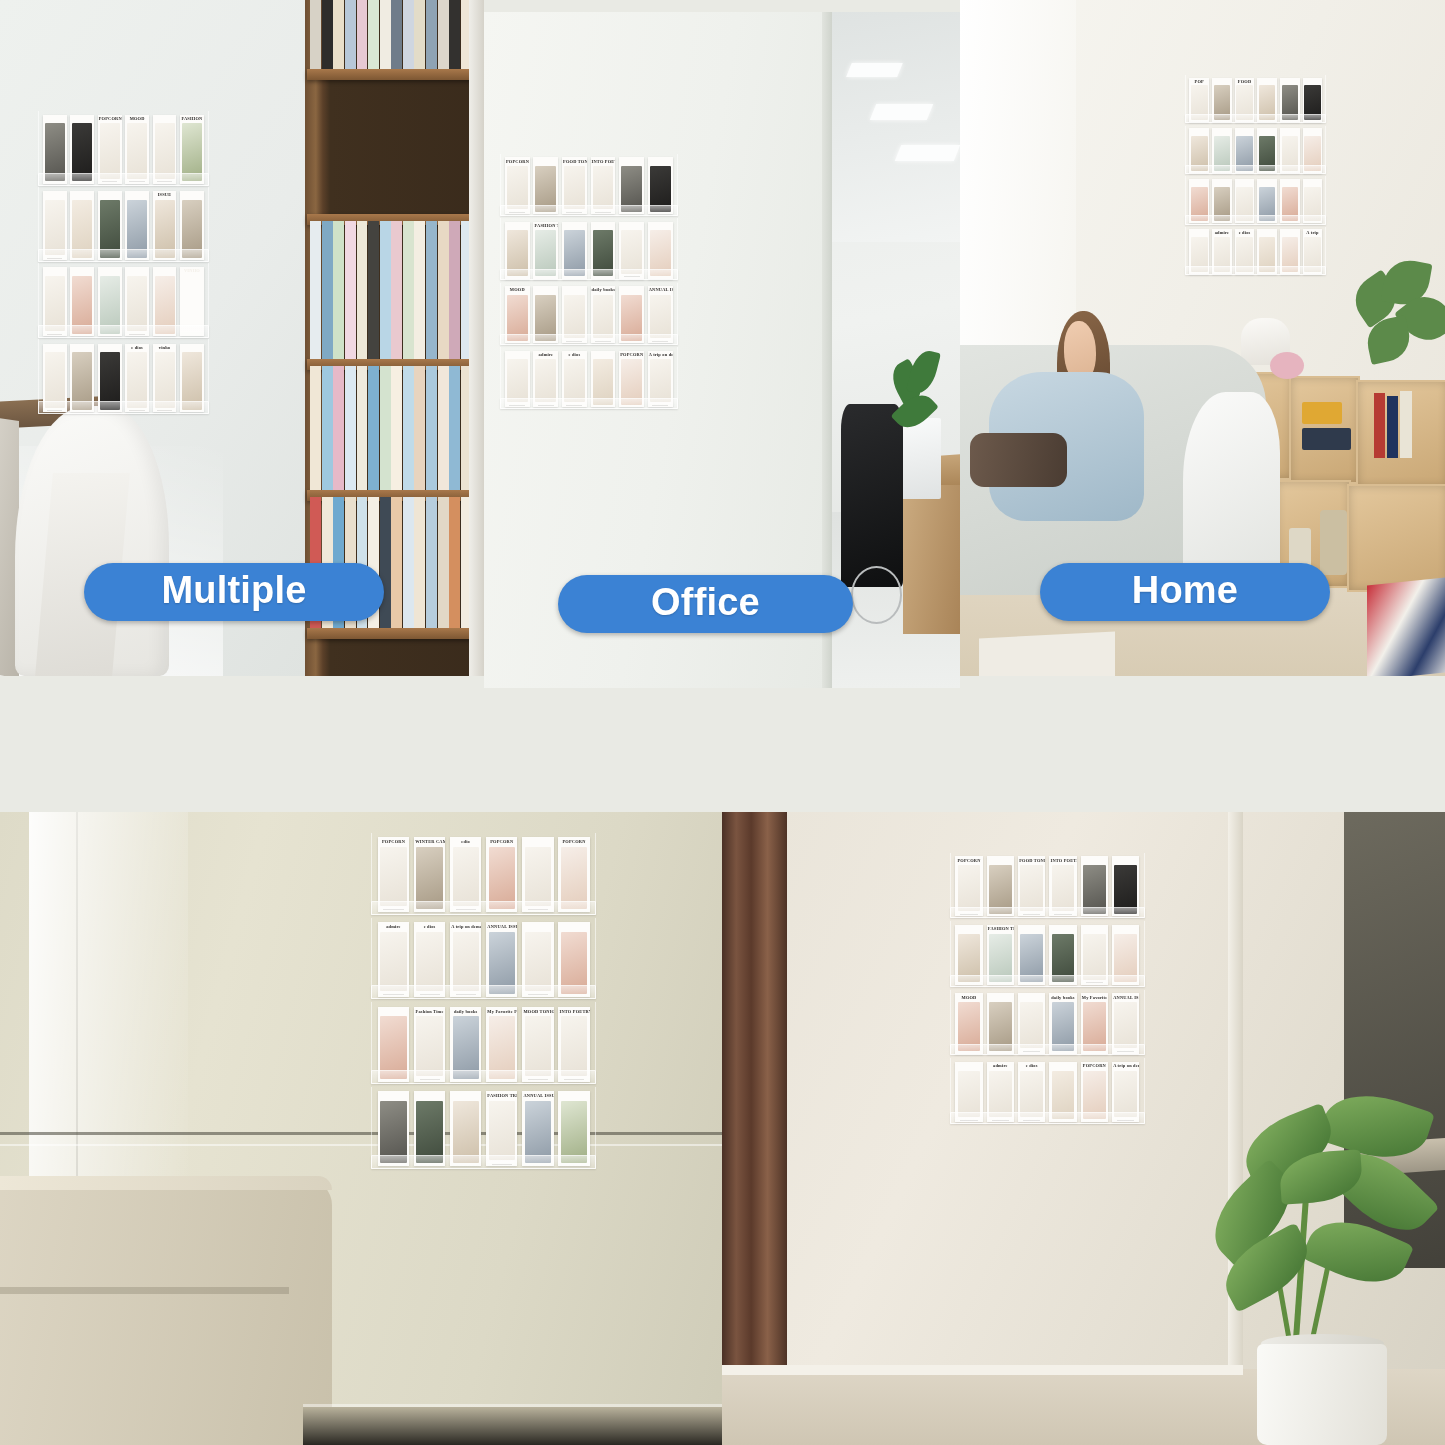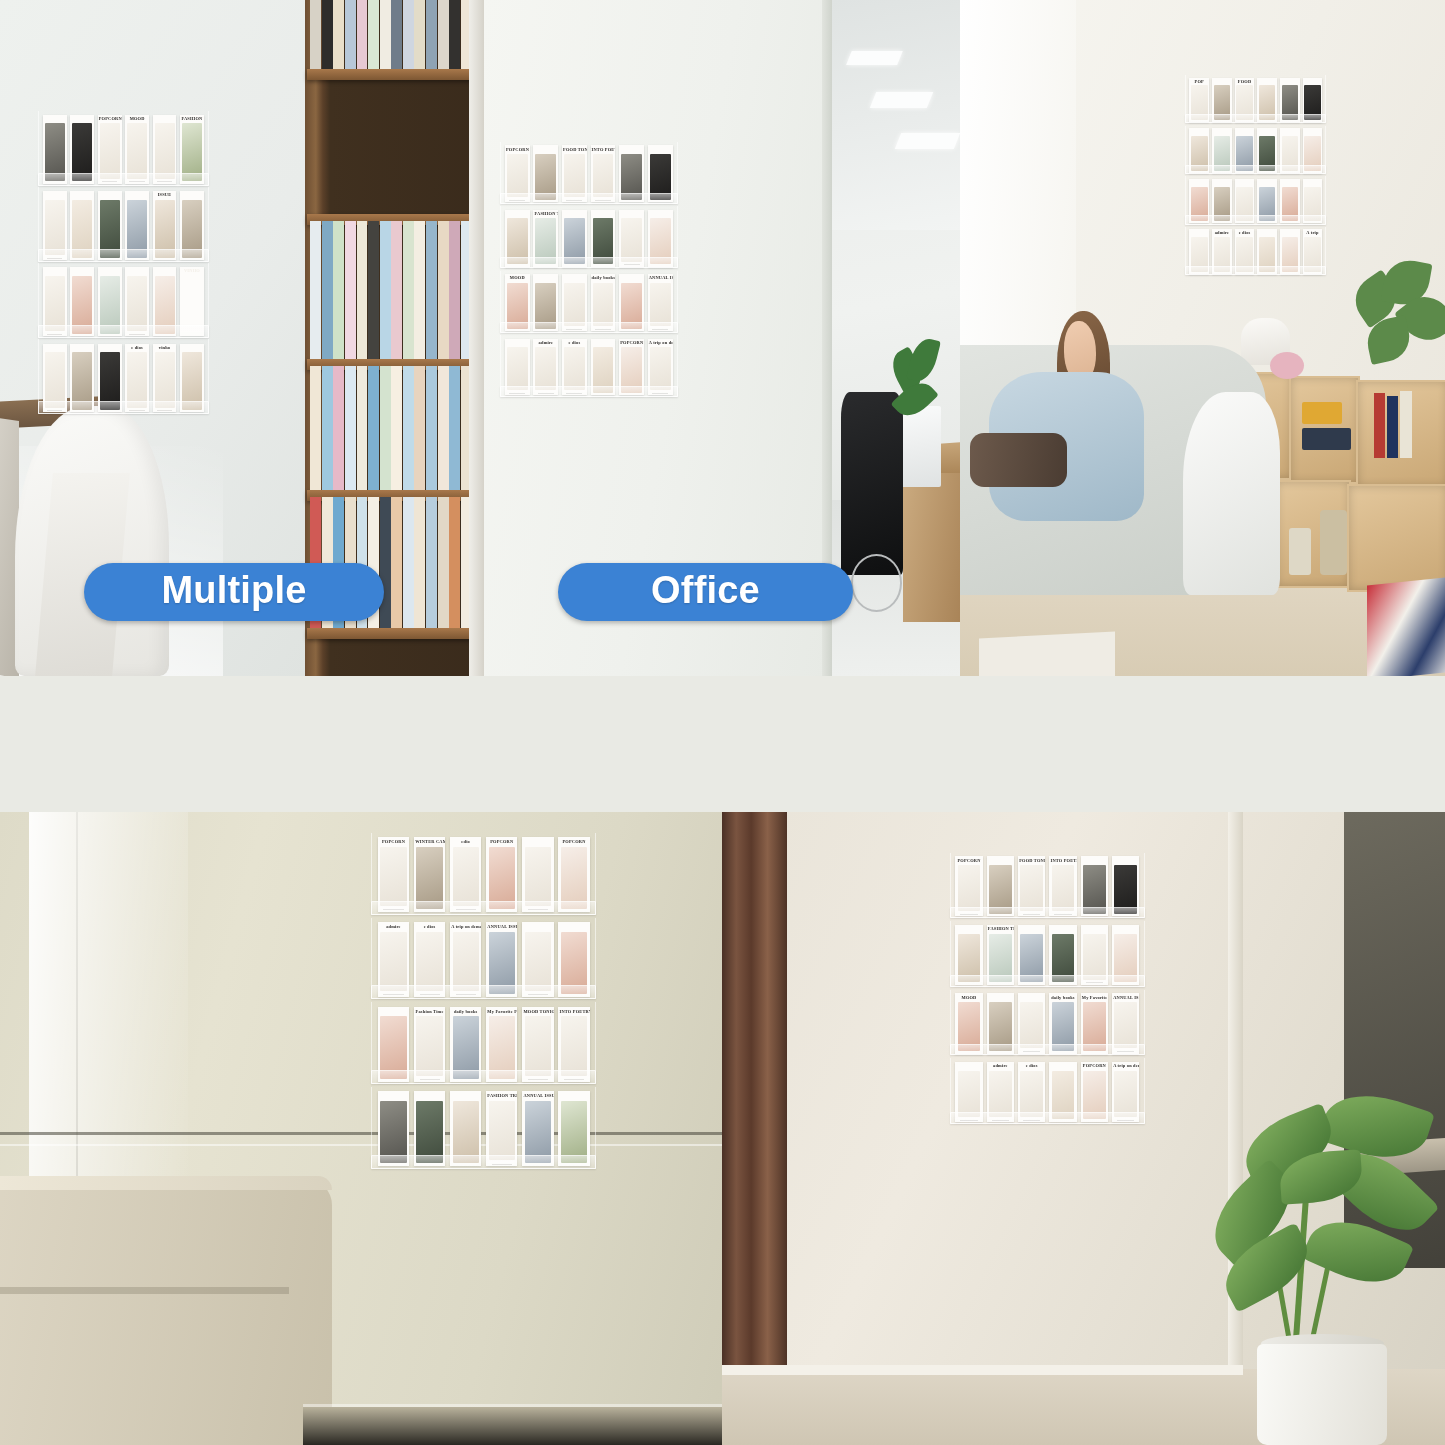--- a/index.html
+++ b/index.html
@@ -414,21 +414,21 @@
             </div>
         </div>
       </div>
     </div>
 
     <div class="pill" style="left: 84px; top: 563px; width: 300px; height: 58px; font-size: 38px; background: rgb(59, 130, 212);">
       <span>Multiple</span>
     </div>
   </div>
 
-  <div class="panel" id="p-office" style="left:484px;top:0;width:476px;height:676px;">
+  <div class="panel" id="p-office" style="left:484px;top:12px;width:476px;height:676px;">
     <div class="scene" id="sc-office">
       <div id="off-back"></div>
       <div id="off-ceil">
         <div class="off-tile" style="left:14%;top:22%;width:40%;height:6%;transform:skewX(-22deg);"></div>
         <div class="off-tile" style="left:32%;top:40%;width:44%;height:7%;transform:skewX(-22deg);"></div>
         <div class="off-tile" style="left:52%;top:58%;width:46%;height:7%;transform:skewX(-22deg);"></div>
       </div>
       <div id="off-floor"></div>
       <div id="off-desk"></div>
       <div id="off-cab"></div>
@@ -710,20 +710,23 @@
               <div class="bimg"></div>
             </div>
           <div class="br tw">
               <div class="bt">A trip</div>
               <div class="bimg"></div>
             </div>
         </div>
       </div>
     </div>
 
+    <div class="pill" style="left: 80px; top: 563px; width: 290px; height: 58px; font-size: 38px; background: rgb(59, 130, 212);">
+      <span>Home</span>
+    </div>
   </div>
 
 
   <div class="panel" id="p-cafe" style="left:0;top:812px;width:722px;height:633px;">
     <div class="scene" id="sc-cafe">
       <div id="cf-wall"></div>
       <div id="cf-seam-v"></div>
       <div id="cf-glow"></div>
       <div id="cf-seam-h"></div>
       <div id="cf-seam-h2"></div>

